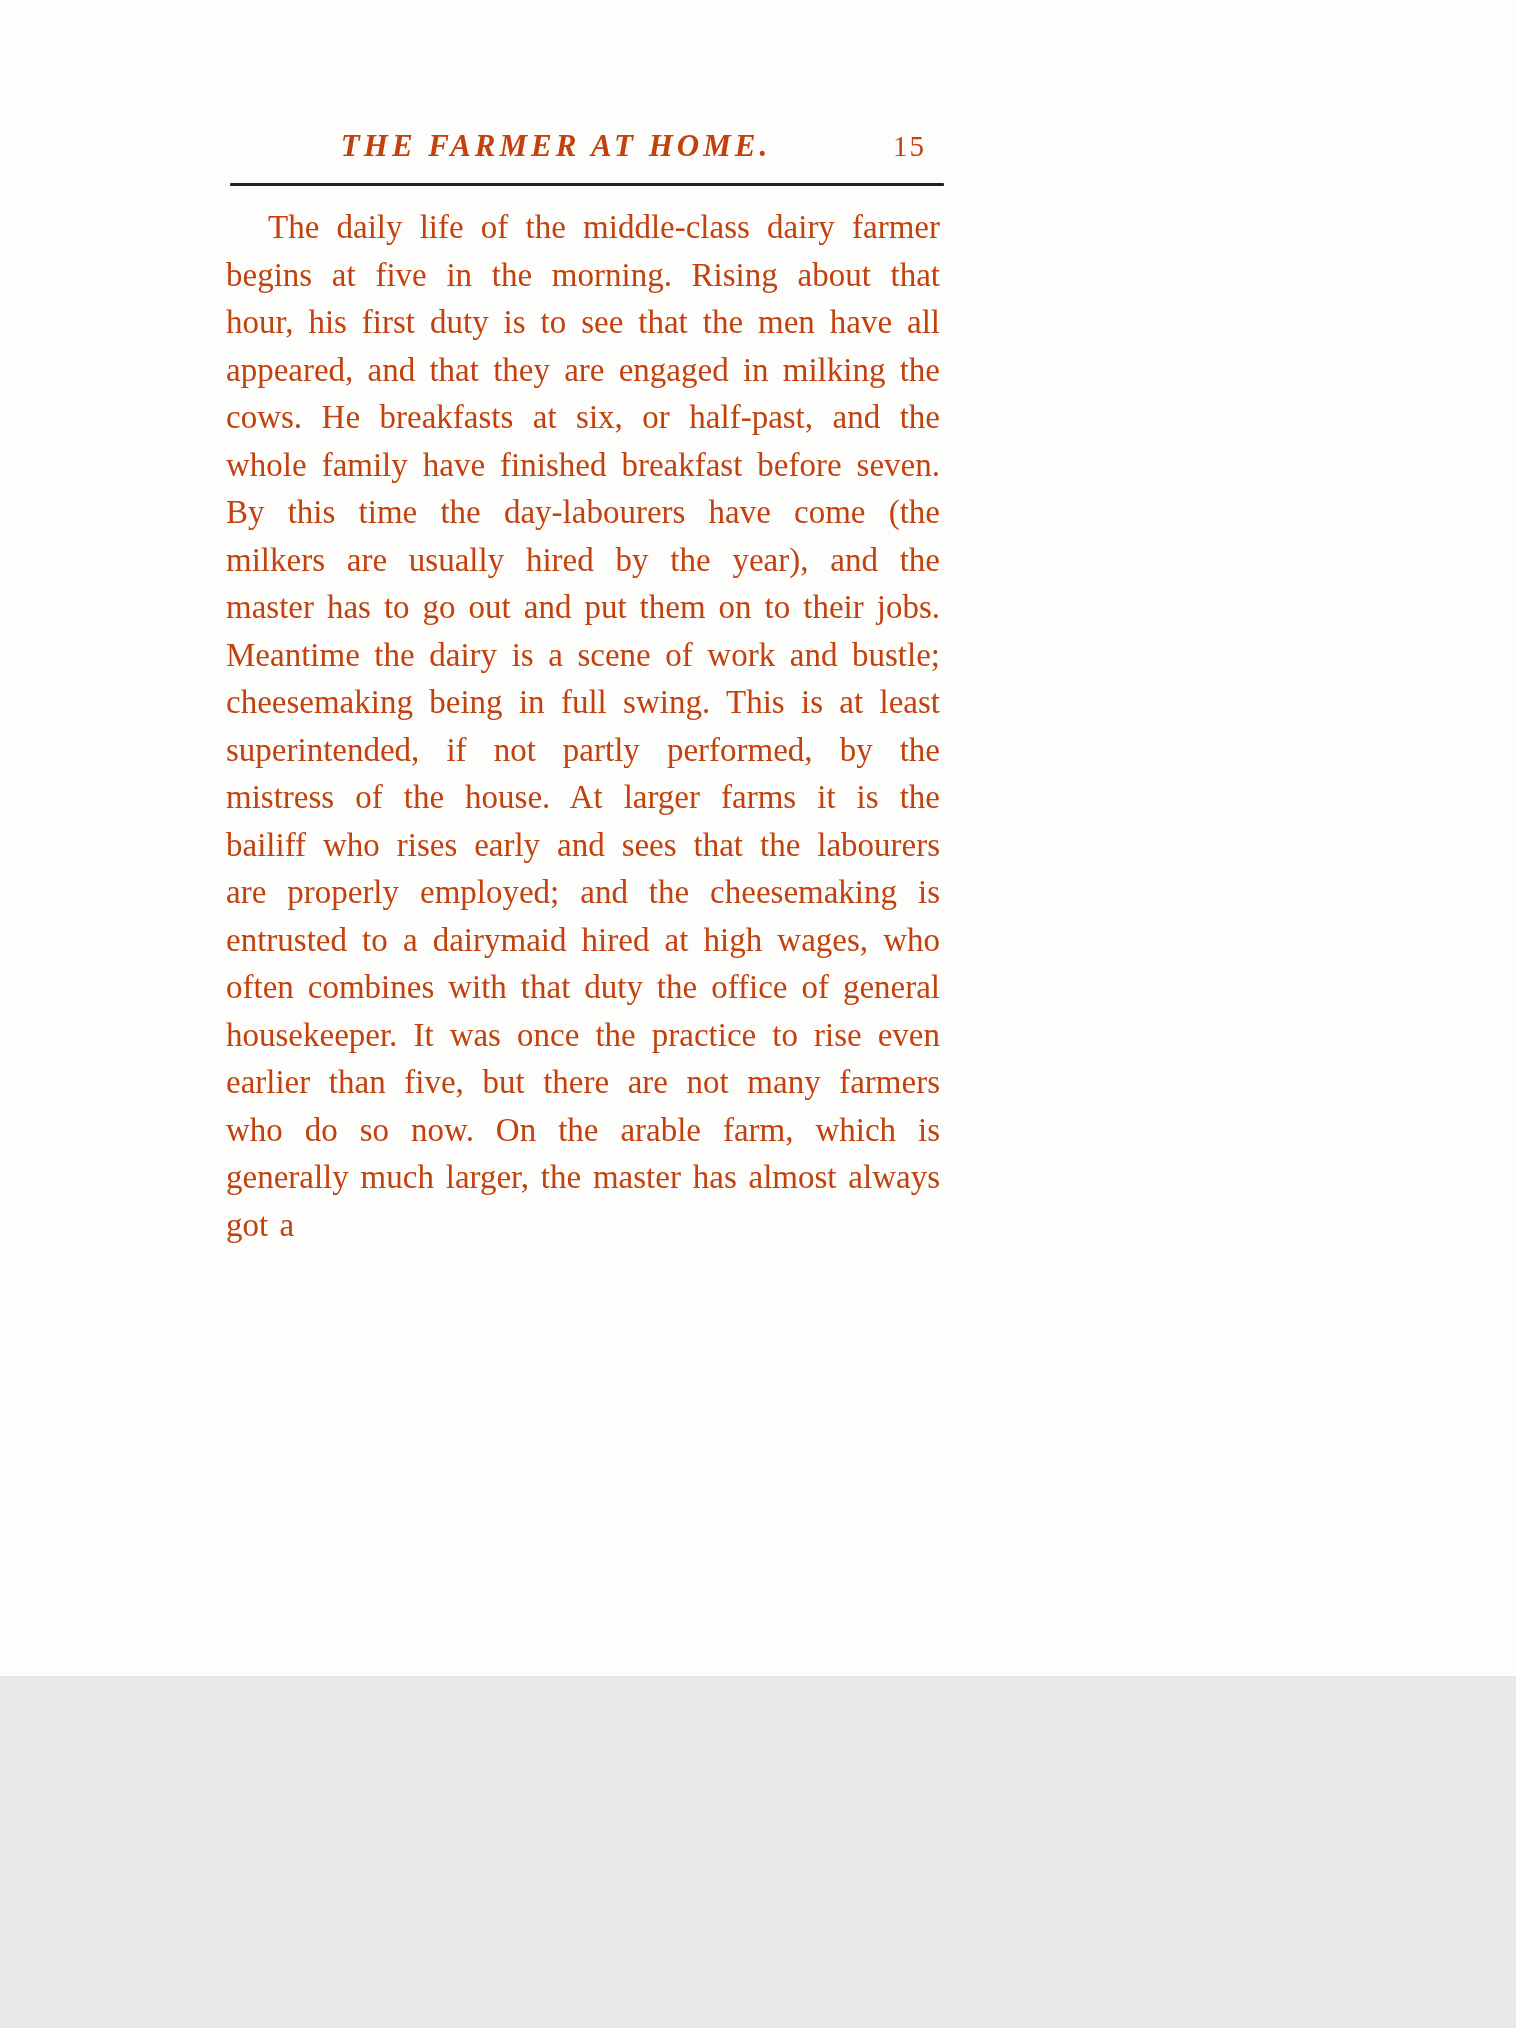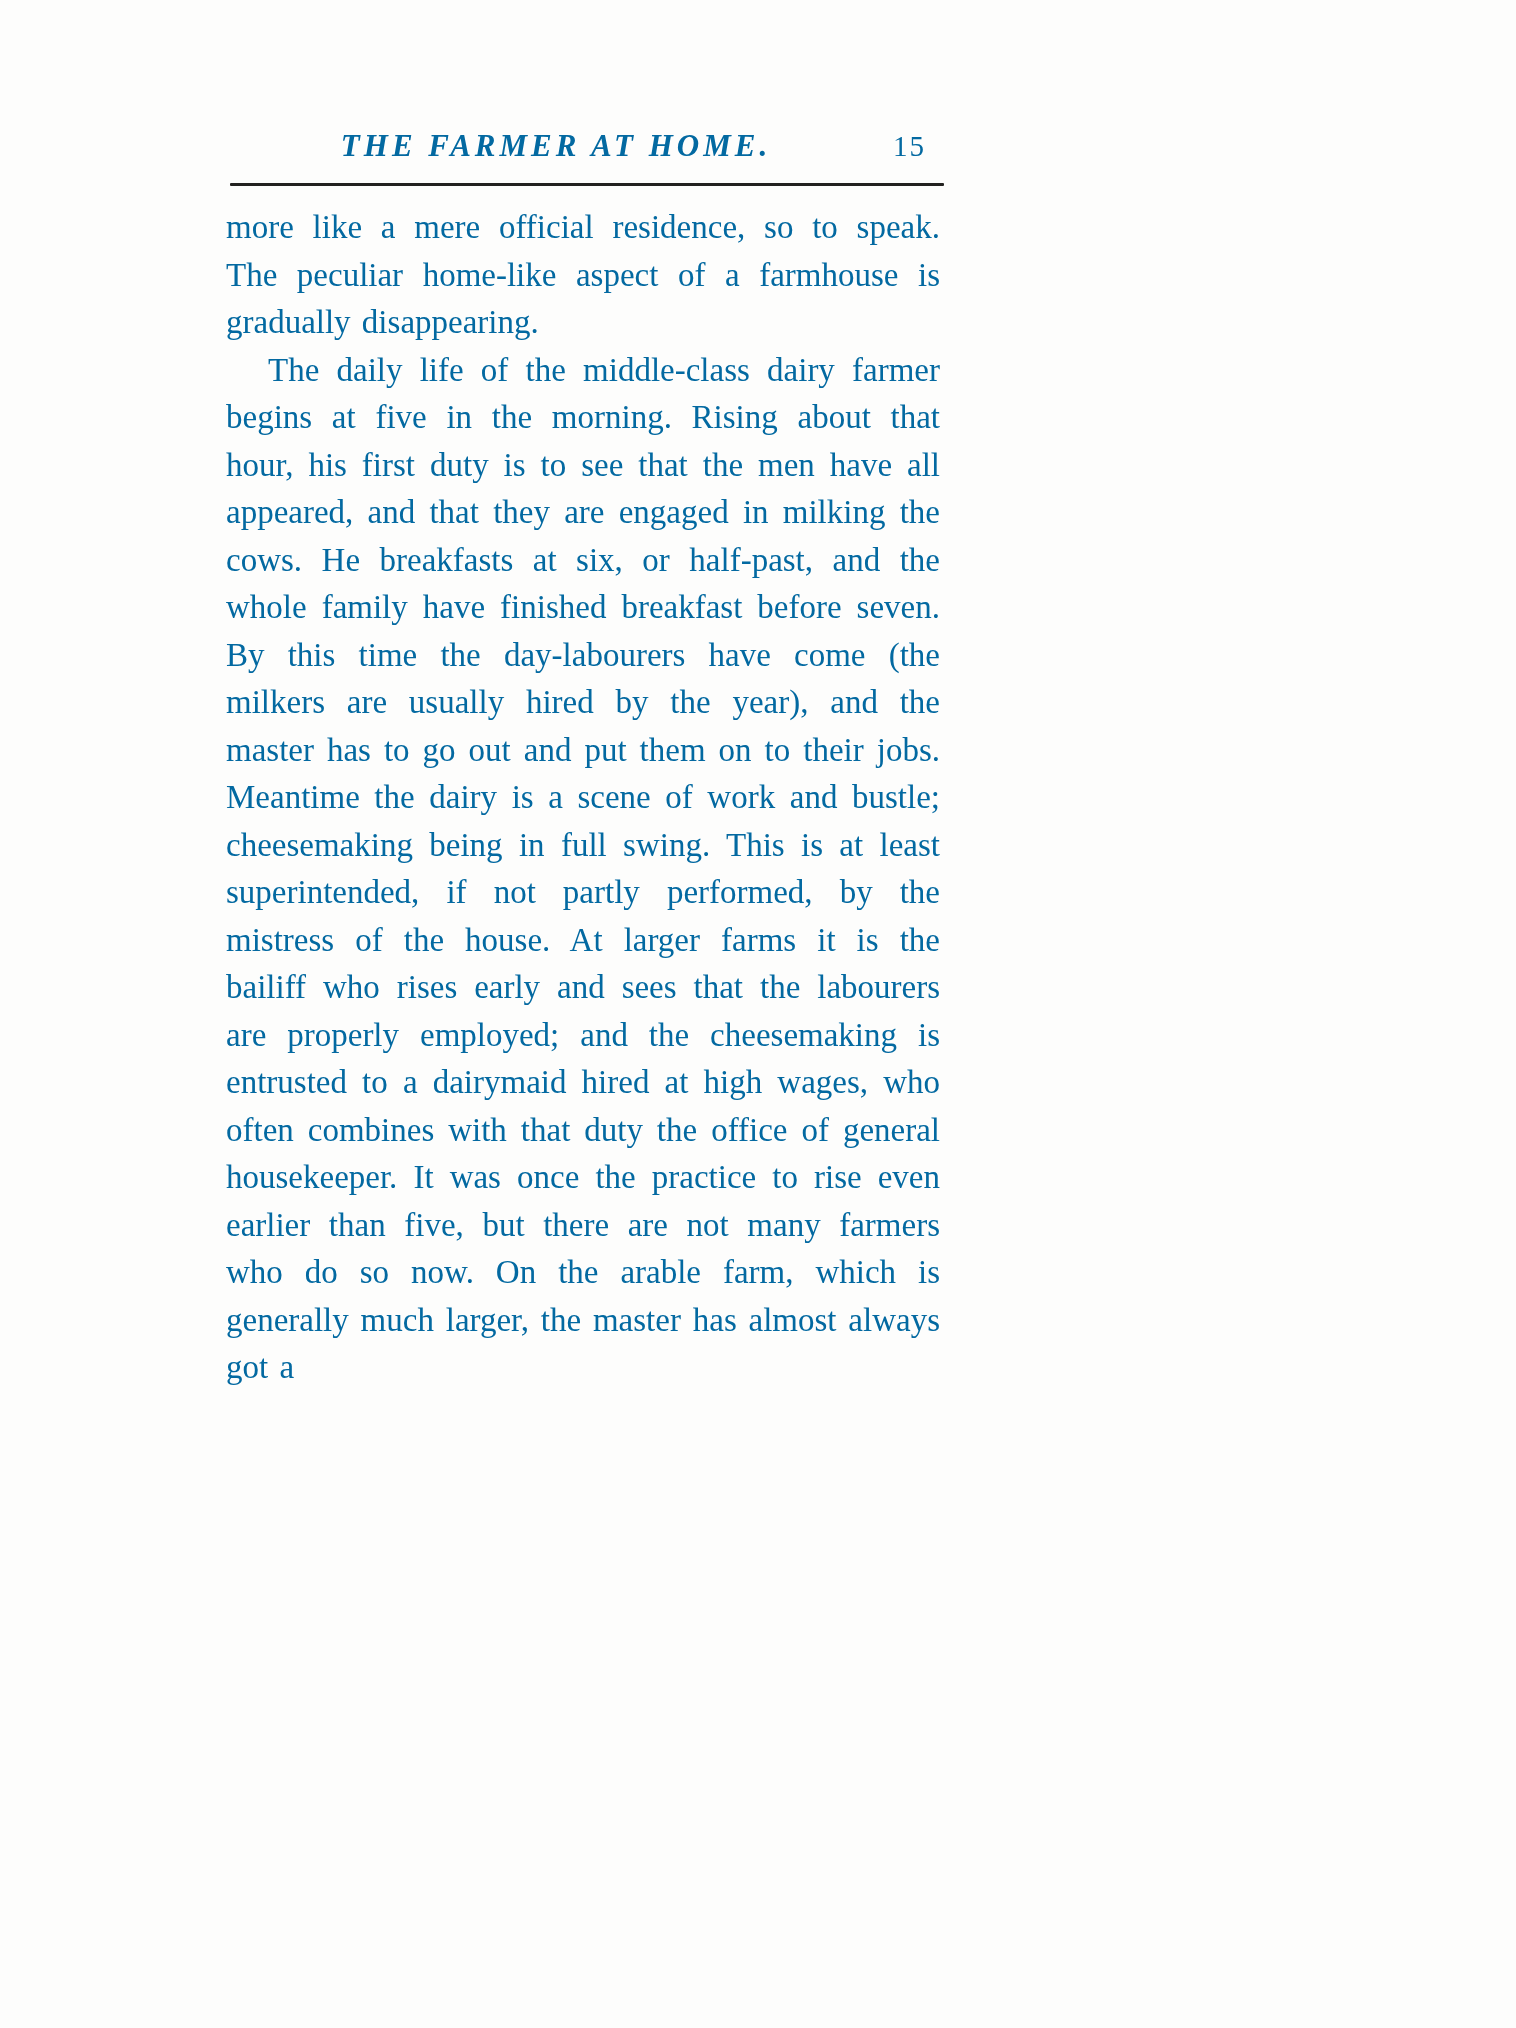--- a/index.html
+++ b/index.html
@@ -3,24 +3,24 @@
 <meta charset="utf-8">
 <style>
   html, body {
     margin: 0;
     padding: 0;
     background: #e8e8e8;
   }
   .page {
     position: relative;
     width: 1516px;
-    height: 2028px;
+    height: 1676px;
     background: #fdfdfc;
     font-family: "Liberation Serif", "DejaVu Serif", serif;
-    color: #0369a1;
+    color: #c2410c;
     overflow: hidden;
     box-sizing: border-box;
   }
   .running-head {
     position: absolute;
     top: 128px;
     left: 228px;
     width: 716px;
     height: 44px;
   }
@@ -76,17 +76,16 @@
 <div class="page">
 
   <div class="running-head">
     <div class="title">THE FARMER AT HOME.</div>
     <div class="folio">15</div>
   </div>
 
   <div class="head-rule"></div>
 
   <div class="body-text">
-    <p>more like a mere official residence, so to speak. The peculiar home-like aspect of a farmhouse is gradually disappearing.</p>
     <p class="indent">The daily life of the middle-class dairy farmer begins at five in the morning. Rising about that hour, his first duty is to see that the men have all appeared, and that they are engaged in milking the cows. He breakfasts at six, or half-past, and the whole family have finished breakfast before seven. By this time the day-labourers have come (the milkers are usually hired by the year), and the master has to go out and put them on to their jobs. Meantime the dairy is a scene of work and bustle; cheesemaking being in full swing. This is at least superintended, if not partly performed, by the mistress of the house. At larger farms it is the bailiff who rises early and sees that the labourers are properly employed; and the cheesemaking is entrusted to a dairymaid hired at high wages, who often combines with that duty the office of general housekeeper. It was once the practice to rise even earlier than five, but there are not many farmers who do so now. On the arable farm, which is generally much larger, the master has almost always got a</p>
   </div>
 
 </div>
 
 </body></html>

